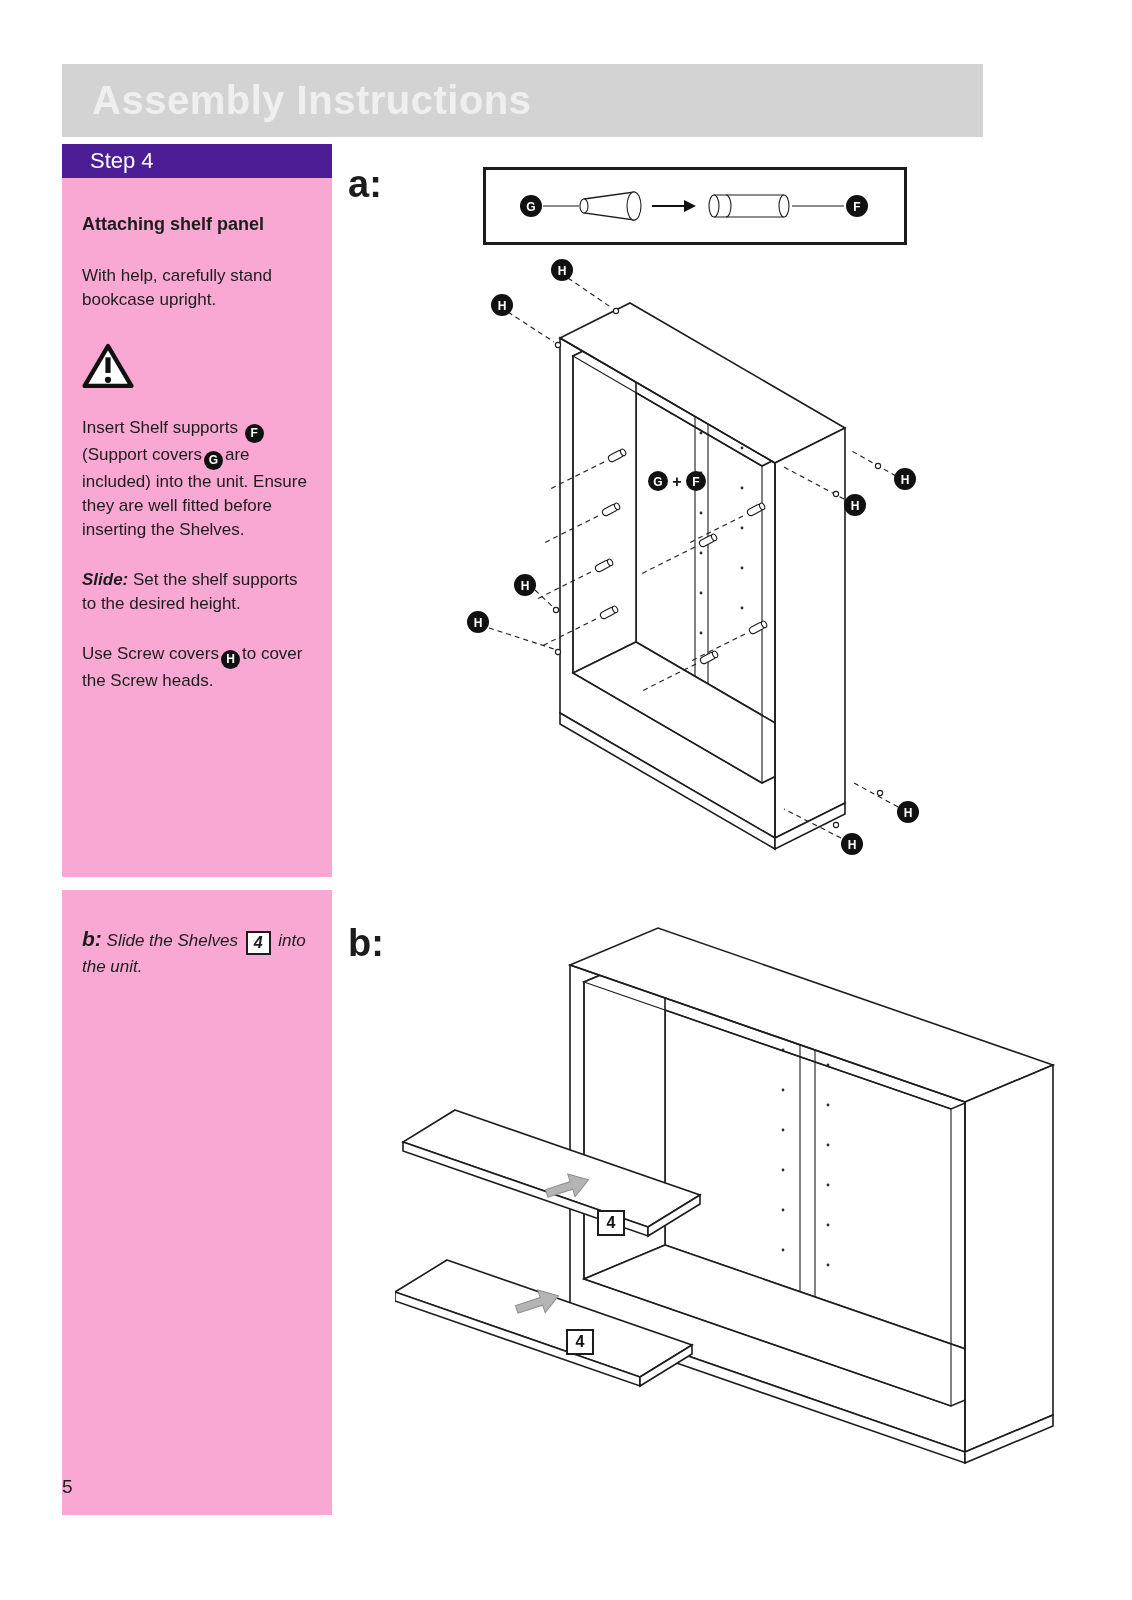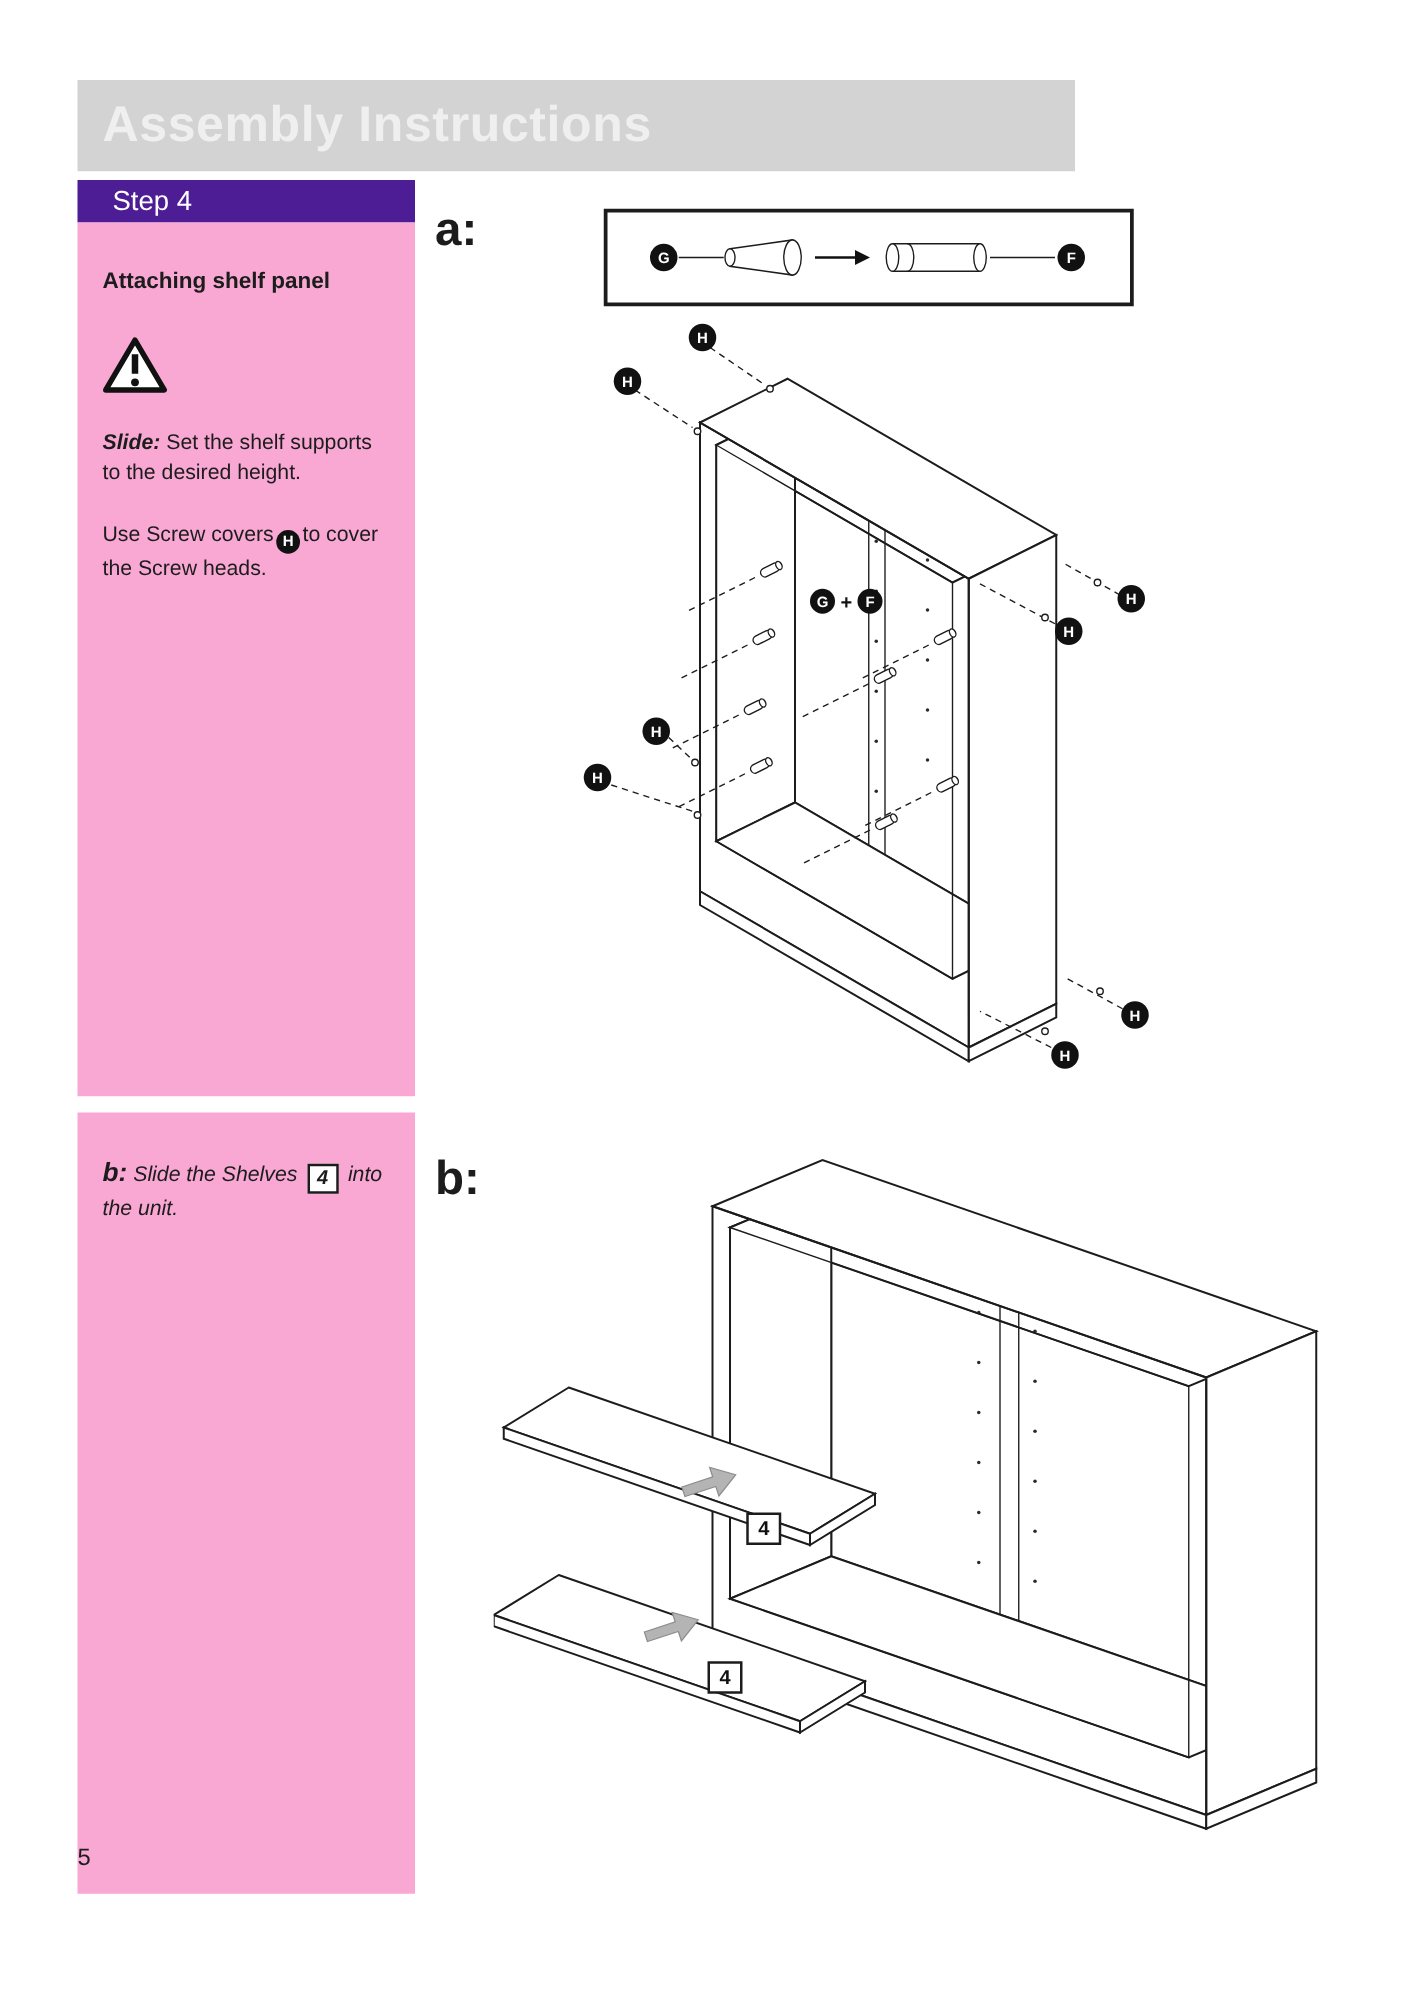--- a/index.html
+++ b/index.html
@@ -3,22 +3,22 @@
 <meta charset="utf-8">
 <style>
   * { margin:0; padding:0; box-sizing:border-box; }
   html,body { background:#fff; }
   body {
     width:1132px; height:1600px; position:relative;
     font-family:"Liberation Sans", sans-serif; color:#1c1c1c;
     overflow:hidden;
   }
   .banner {
-    position:absolute; left:62px; top:64px; width:798px; height:73px;
-    background:#d3d3d3; display:flex; align-items:center; padding-left:20px;
+    position:absolute; left:62px; top:64px; width:921px; height:73px;
+    background:#d3d3d3; display:flex; align-items:center; padding-left:30px;
   }
   .banner h1 { font-size:40px; font-weight:bold; color:#efefef; letter-spacing:.5px; }
 
   .stepbar {
     position:absolute; left:62px; top:144px; width:270px; height:34px;
     background:#4c1d95; color:#fff; display:flex; align-items:center;
     padding-left:28px; font-size:22px;
   }
   .panel {
     position:absolute; left:62px; width:270px; background:#f9a8d4;
@@ -81,32 +81,38 @@
 <header class="banner">
   <h1>Assembly Instructions</h1>
 </header>
 
 <div class="stepbar">
   <span>Step 4</span>
 </div>
 
 <aside class="panel panel1">
   <h2>Attaching shelf panel</h2>
+  <p>With help, carefully stand bookcase upright.</p>
 
   <div class="warning">
     <span class="wicon">
       <svg width="52" height="48" viewBox="0 0 60 54">
         <polygon points="30,4 57,50 3,50" fill="#fff" stroke="#111" stroke-width="5" stroke-linejoin="round"></polygon>
         <line x1="30" y1="17" x2="30" y2="35" stroke="#111" stroke-width="6"></line>
         <circle cx="30" cy="43" r="3.6" fill="#111"></circle>
       </svg>
     </span>
   </div>
 
 
+  <p>
+    <span>Insert Shelf supports</span>
+    <span class="badge">F</span>
+    <span>(Support covers</span><span class="badge">G</span><span>are included) into the unit. Ensure they are well fitted before inserting the Shelves.</span>
+  </p>
 
   <p>
     <span class="notelabel">Slide:</span>
     <span>Set the shelf supports to the desired height.</span>
   </p>
 
   <p>
     <span>Use Screw covers</span><span class="badge">H</span><span>to cover the Screw heads.</span>
   </p>
 </aside>

